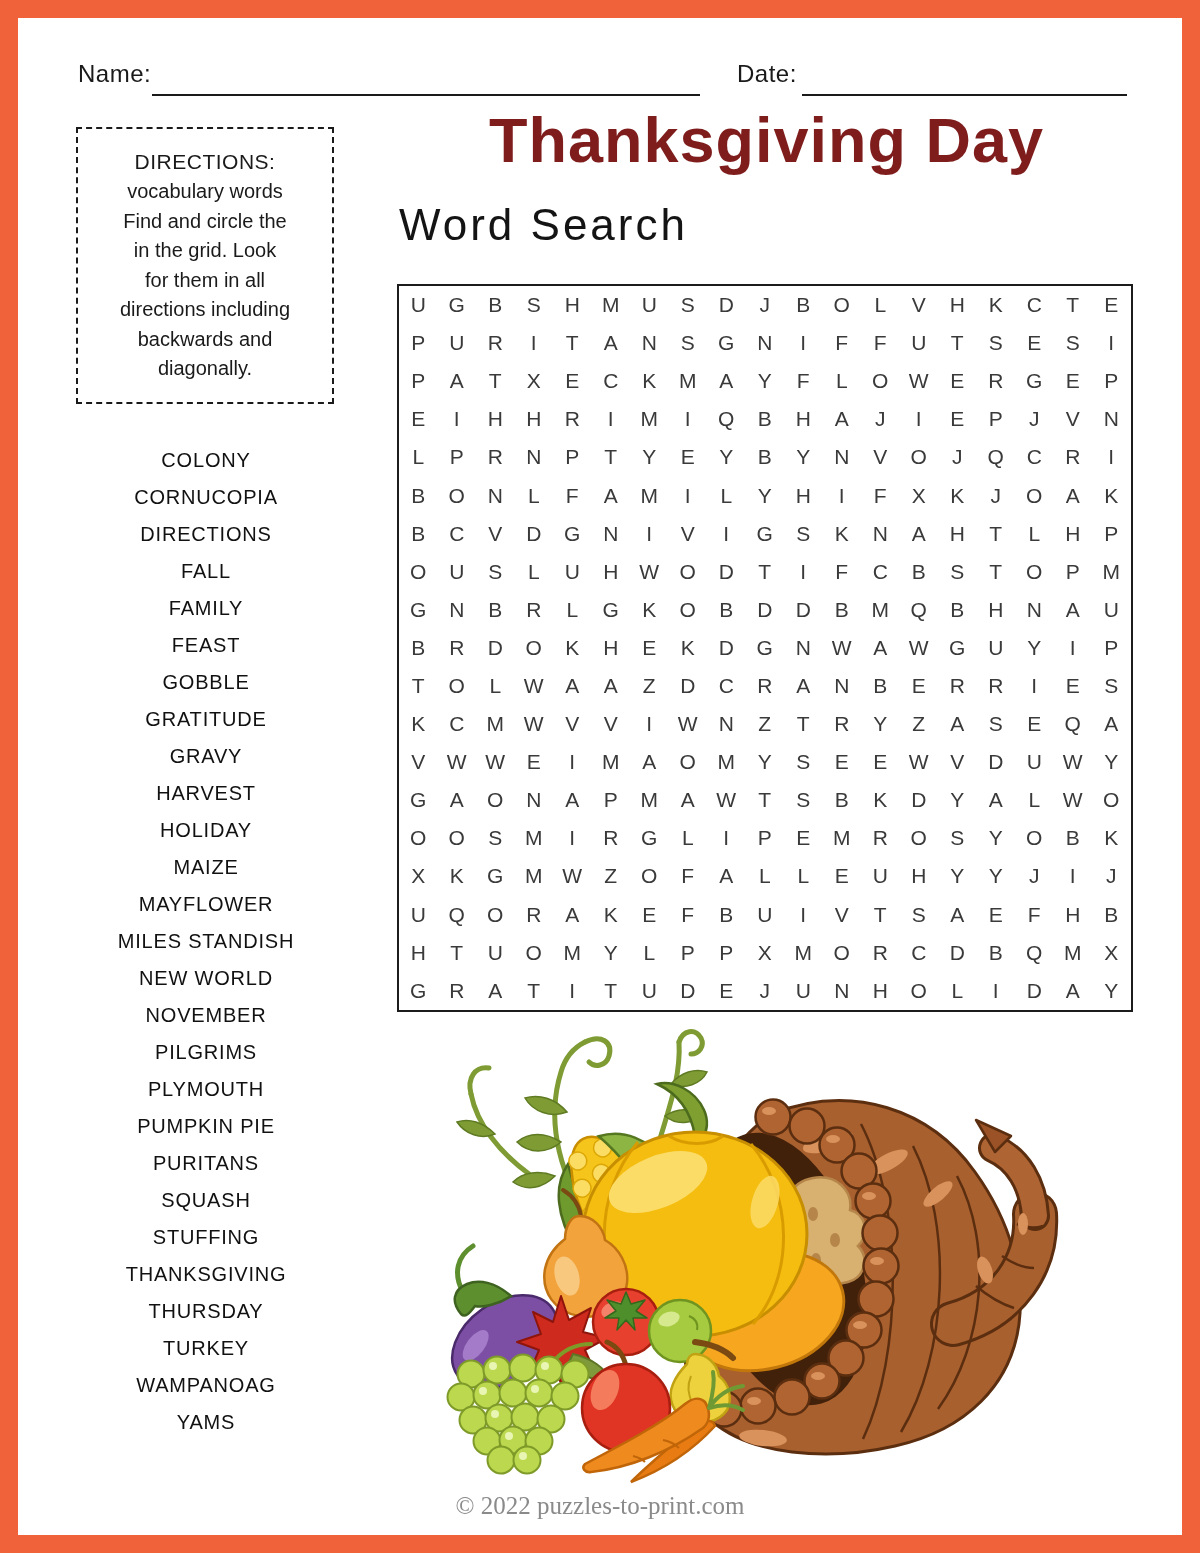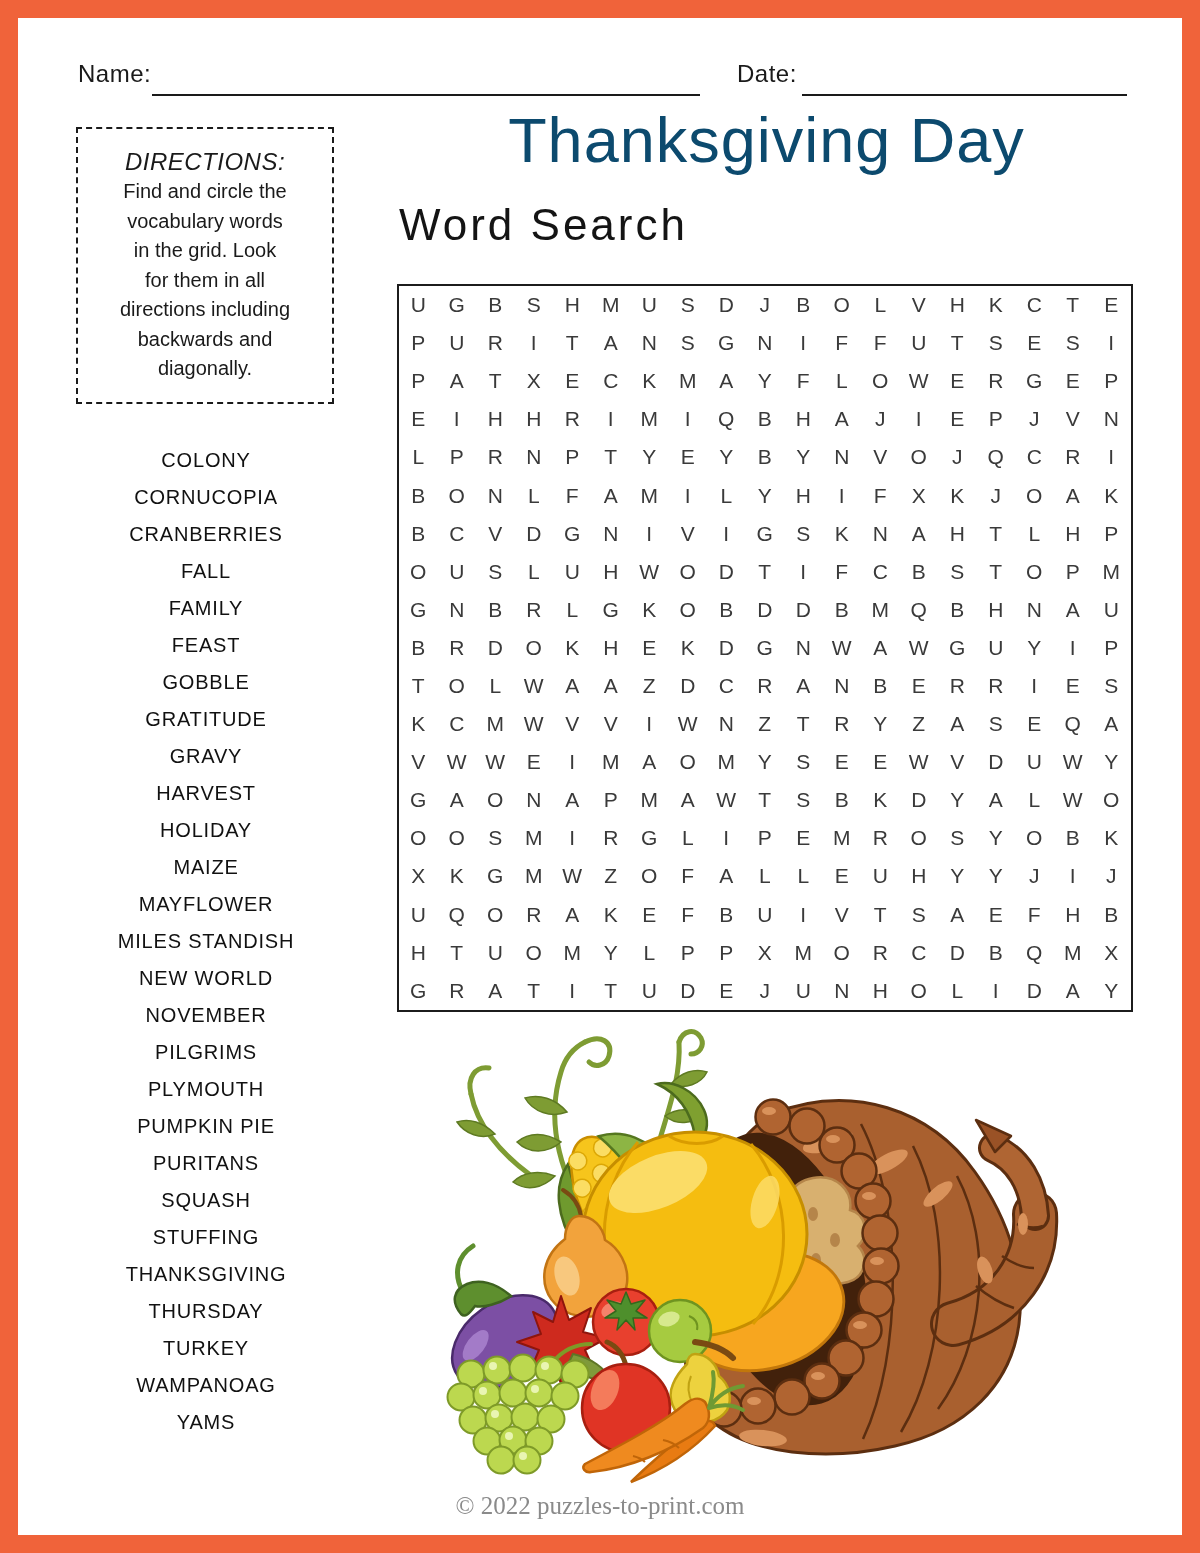--- a/index.html
+++ b/index.html
@@ -37,22 +37,22 @@
   .name-line { left: 152px; width: 548px; }
   .date-line { left: 802px; width: 325px; }
   
   .title {
     position: absolute;
     left: 399px;
     top: 104px;
     width: 735px;
     text-align: center;
     font-size: 63px;
-    font-weight: normal;
-    color: #0c4a6e;
+    font-weight: bold;
+    color: #7f1d1d;
     letter-spacing: 1px;
   }
   .subtitle {
     position: absolute;
     left: 399px;
     top: 200px;
     width: 735px;
     font-size: 44px;
     font-weight: normal;
     color: #141414;
@@ -64,24 +64,23 @@
     left: 76px;
     top: 127px;
     width: 258px;
     height: 277px;
     border: 2.5px dashed #1a1a1a;
     box-sizing: border-box;
     text-align: center;
     padding-top: 18px;
   }
   .directions .heading {
-    font-size: 24px;
+    font-size: 21px;
     line-height: 30px;
     letter-spacing: 0.5px;
-    font-style: italic;
   }
   .directions .body div {
     font-size: 20px;
     line-height: 29.5px;
   }
   
   .grid {
     position: absolute;
     left: 397px;
     top: 284px;
@@ -144,22 +143,22 @@
   <div class="fill-line name-line"></div>
   <div class="date-label">Date:</div>
   <div class="fill-line date-line"></div>
 
   <div class="title">Thanksgiving Day</div>
   <div class="subtitle">Word Search</div>
 
   <div class="directions">
     <div class="heading">DIRECTIONS:</div>
     <div class="body">
+        <div class="dir-line">vocabulary words</div>
         <div class="dir-line">Find and circle the</div>
-        <div class="dir-line">vocabulary words</div>
         <div class="dir-line">in the grid.  Look</div>
         <div class="dir-line">for them in all</div>
         <div class="dir-line">directions including</div>
         <div class="dir-line">backwards and</div>
         <div class="dir-line">diagonally.</div>
       </div>
   </div>
 
   <div class="grid">
       <div class="cell">U</div>
@@ -521,21 +520,21 @@
       <div class="cell">L</div>
       <div class="cell">I</div>
       <div class="cell">D</div>
       <div class="cell">A</div>
       <div class="cell">Y</div>
     </div>
 
   <div class="word-list">
       <div class="word">COLONY</div>
       <div class="word">CORNUCOPIA</div>
-      <div class="word">CRANBERRIES</div>
+      <div class="word">DIRECTIONS</div>
       <div class="word">FALL</div>
       <div class="word">FAMILY</div>
       <div class="word">FEAST</div>
       <div class="word">GOBBLE</div>
       <div class="word">GRATITUDE</div>
       <div class="word">GRAVY</div>
       <div class="word">HARVEST</div>
       <div class="word">HOLIDAY</div>
       <div class="word">MAIZE</div>
       <div class="word">MAYFLOWER</div>

